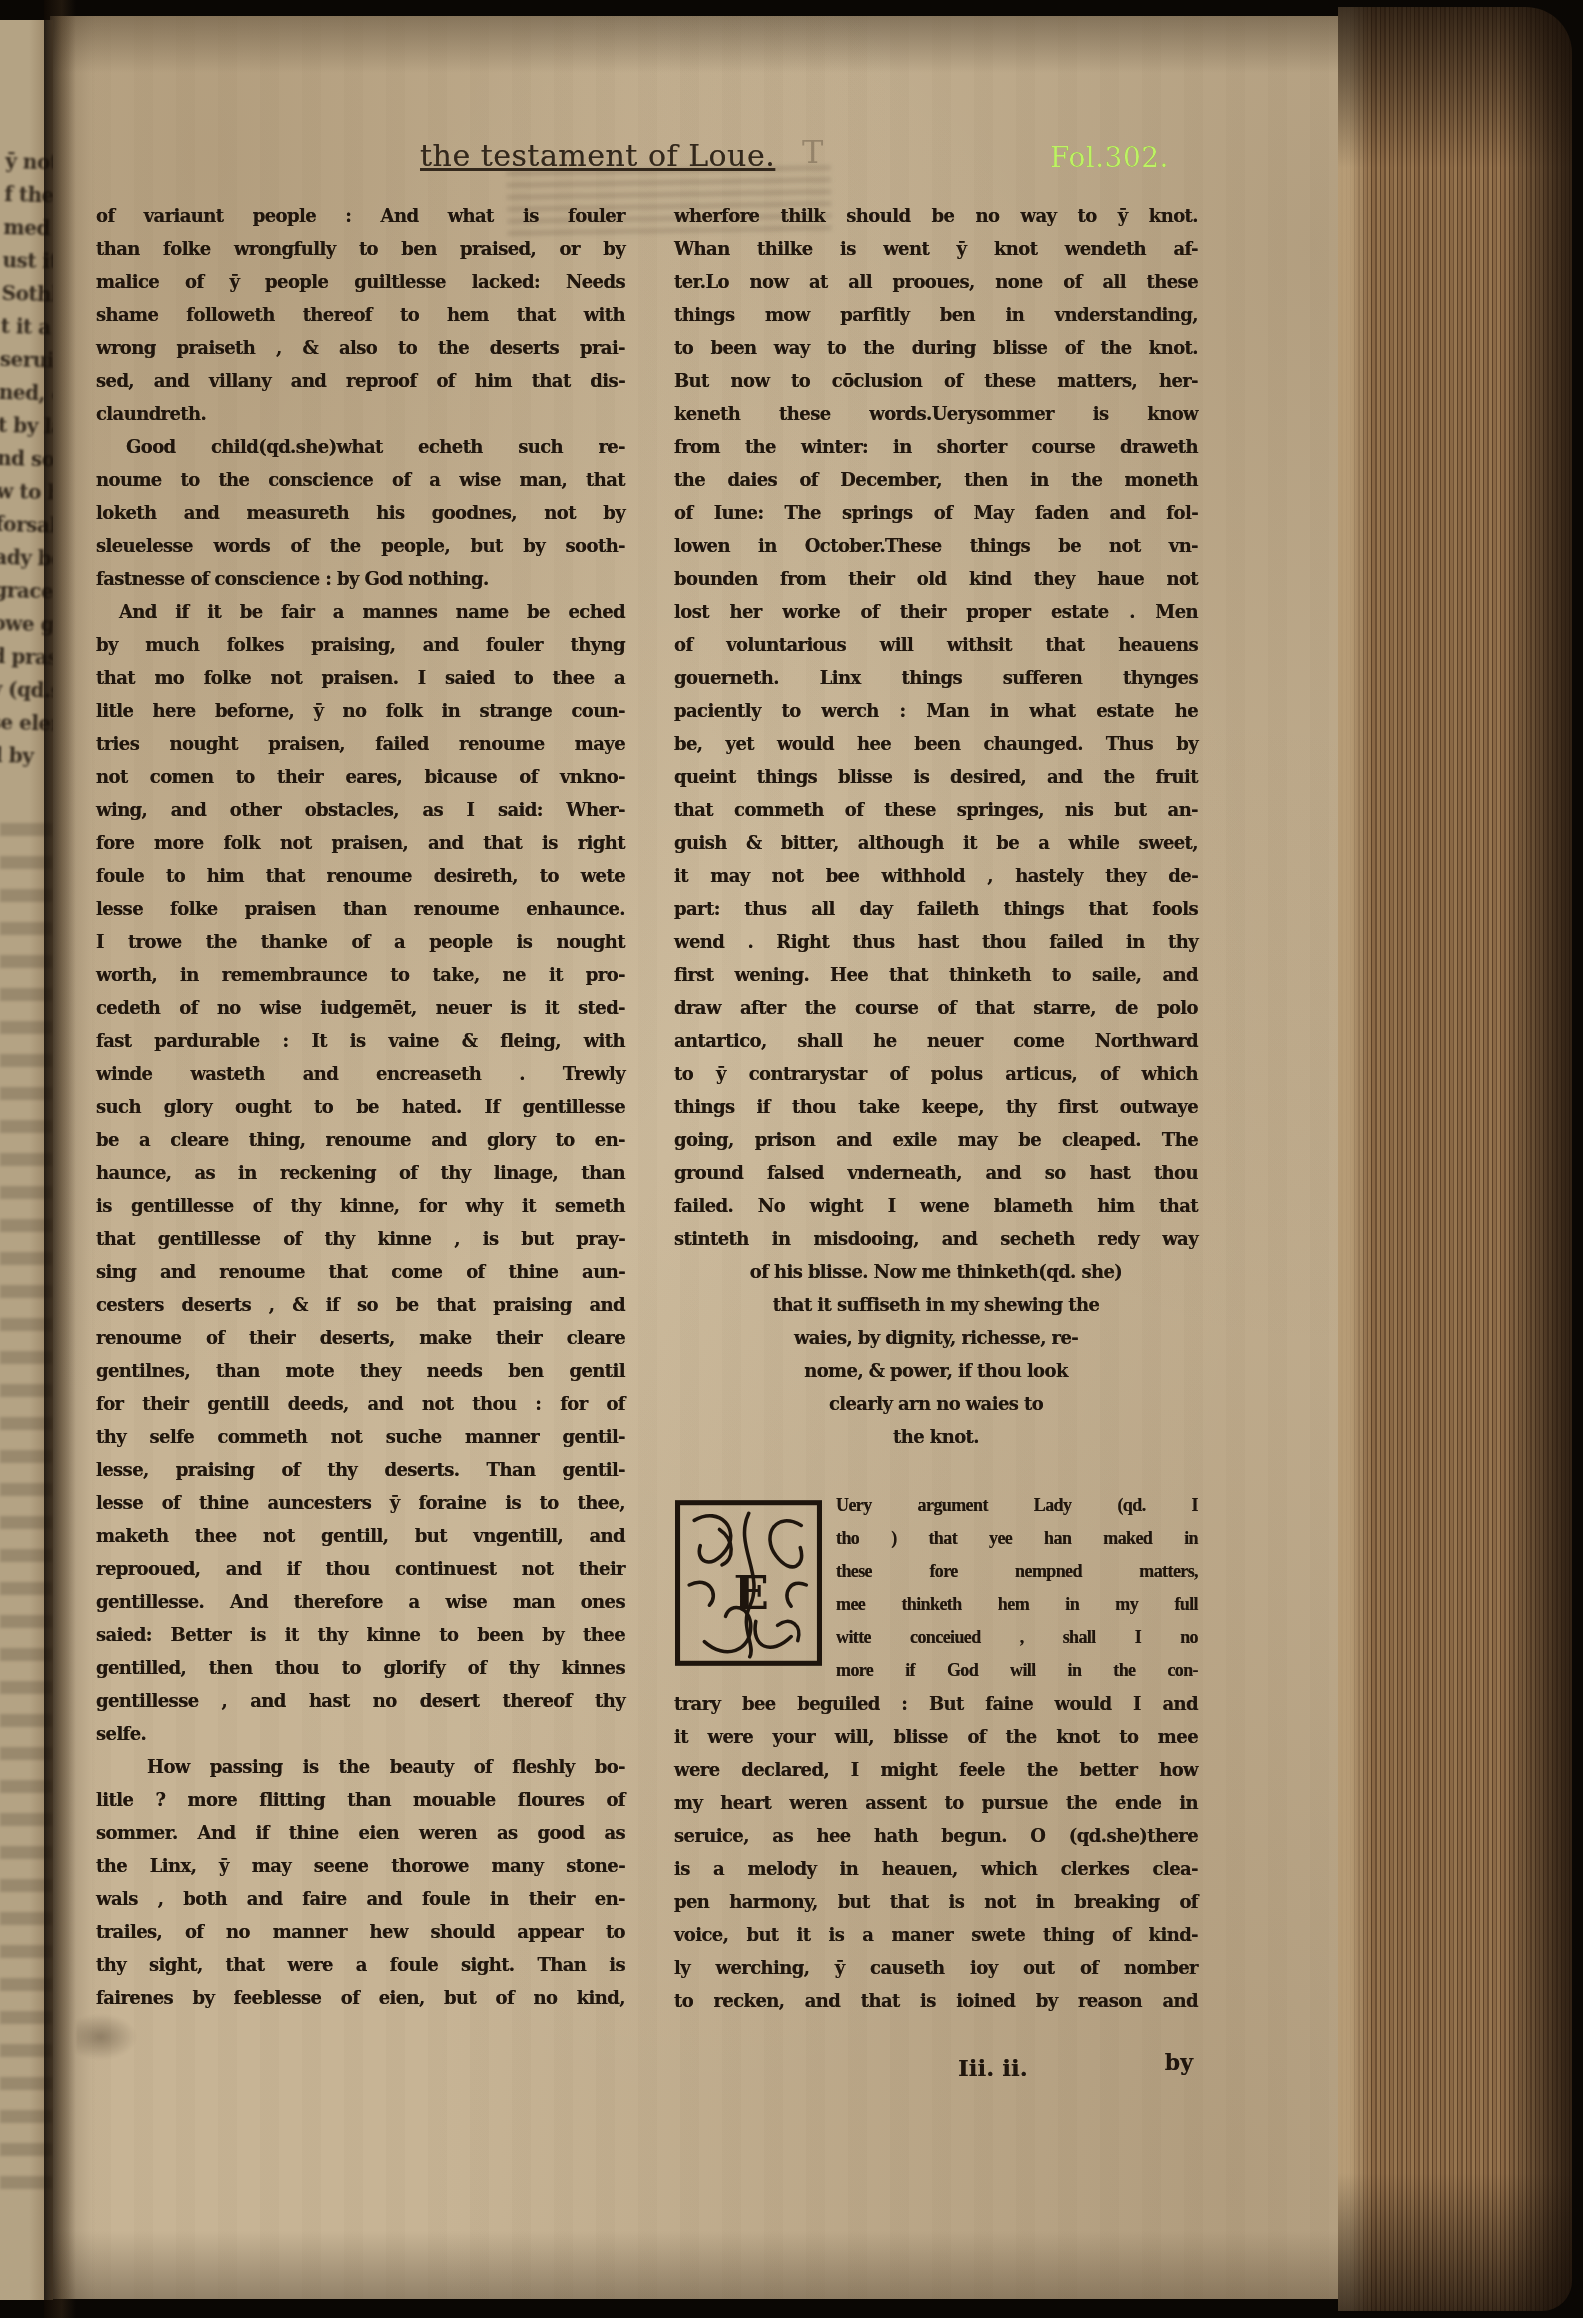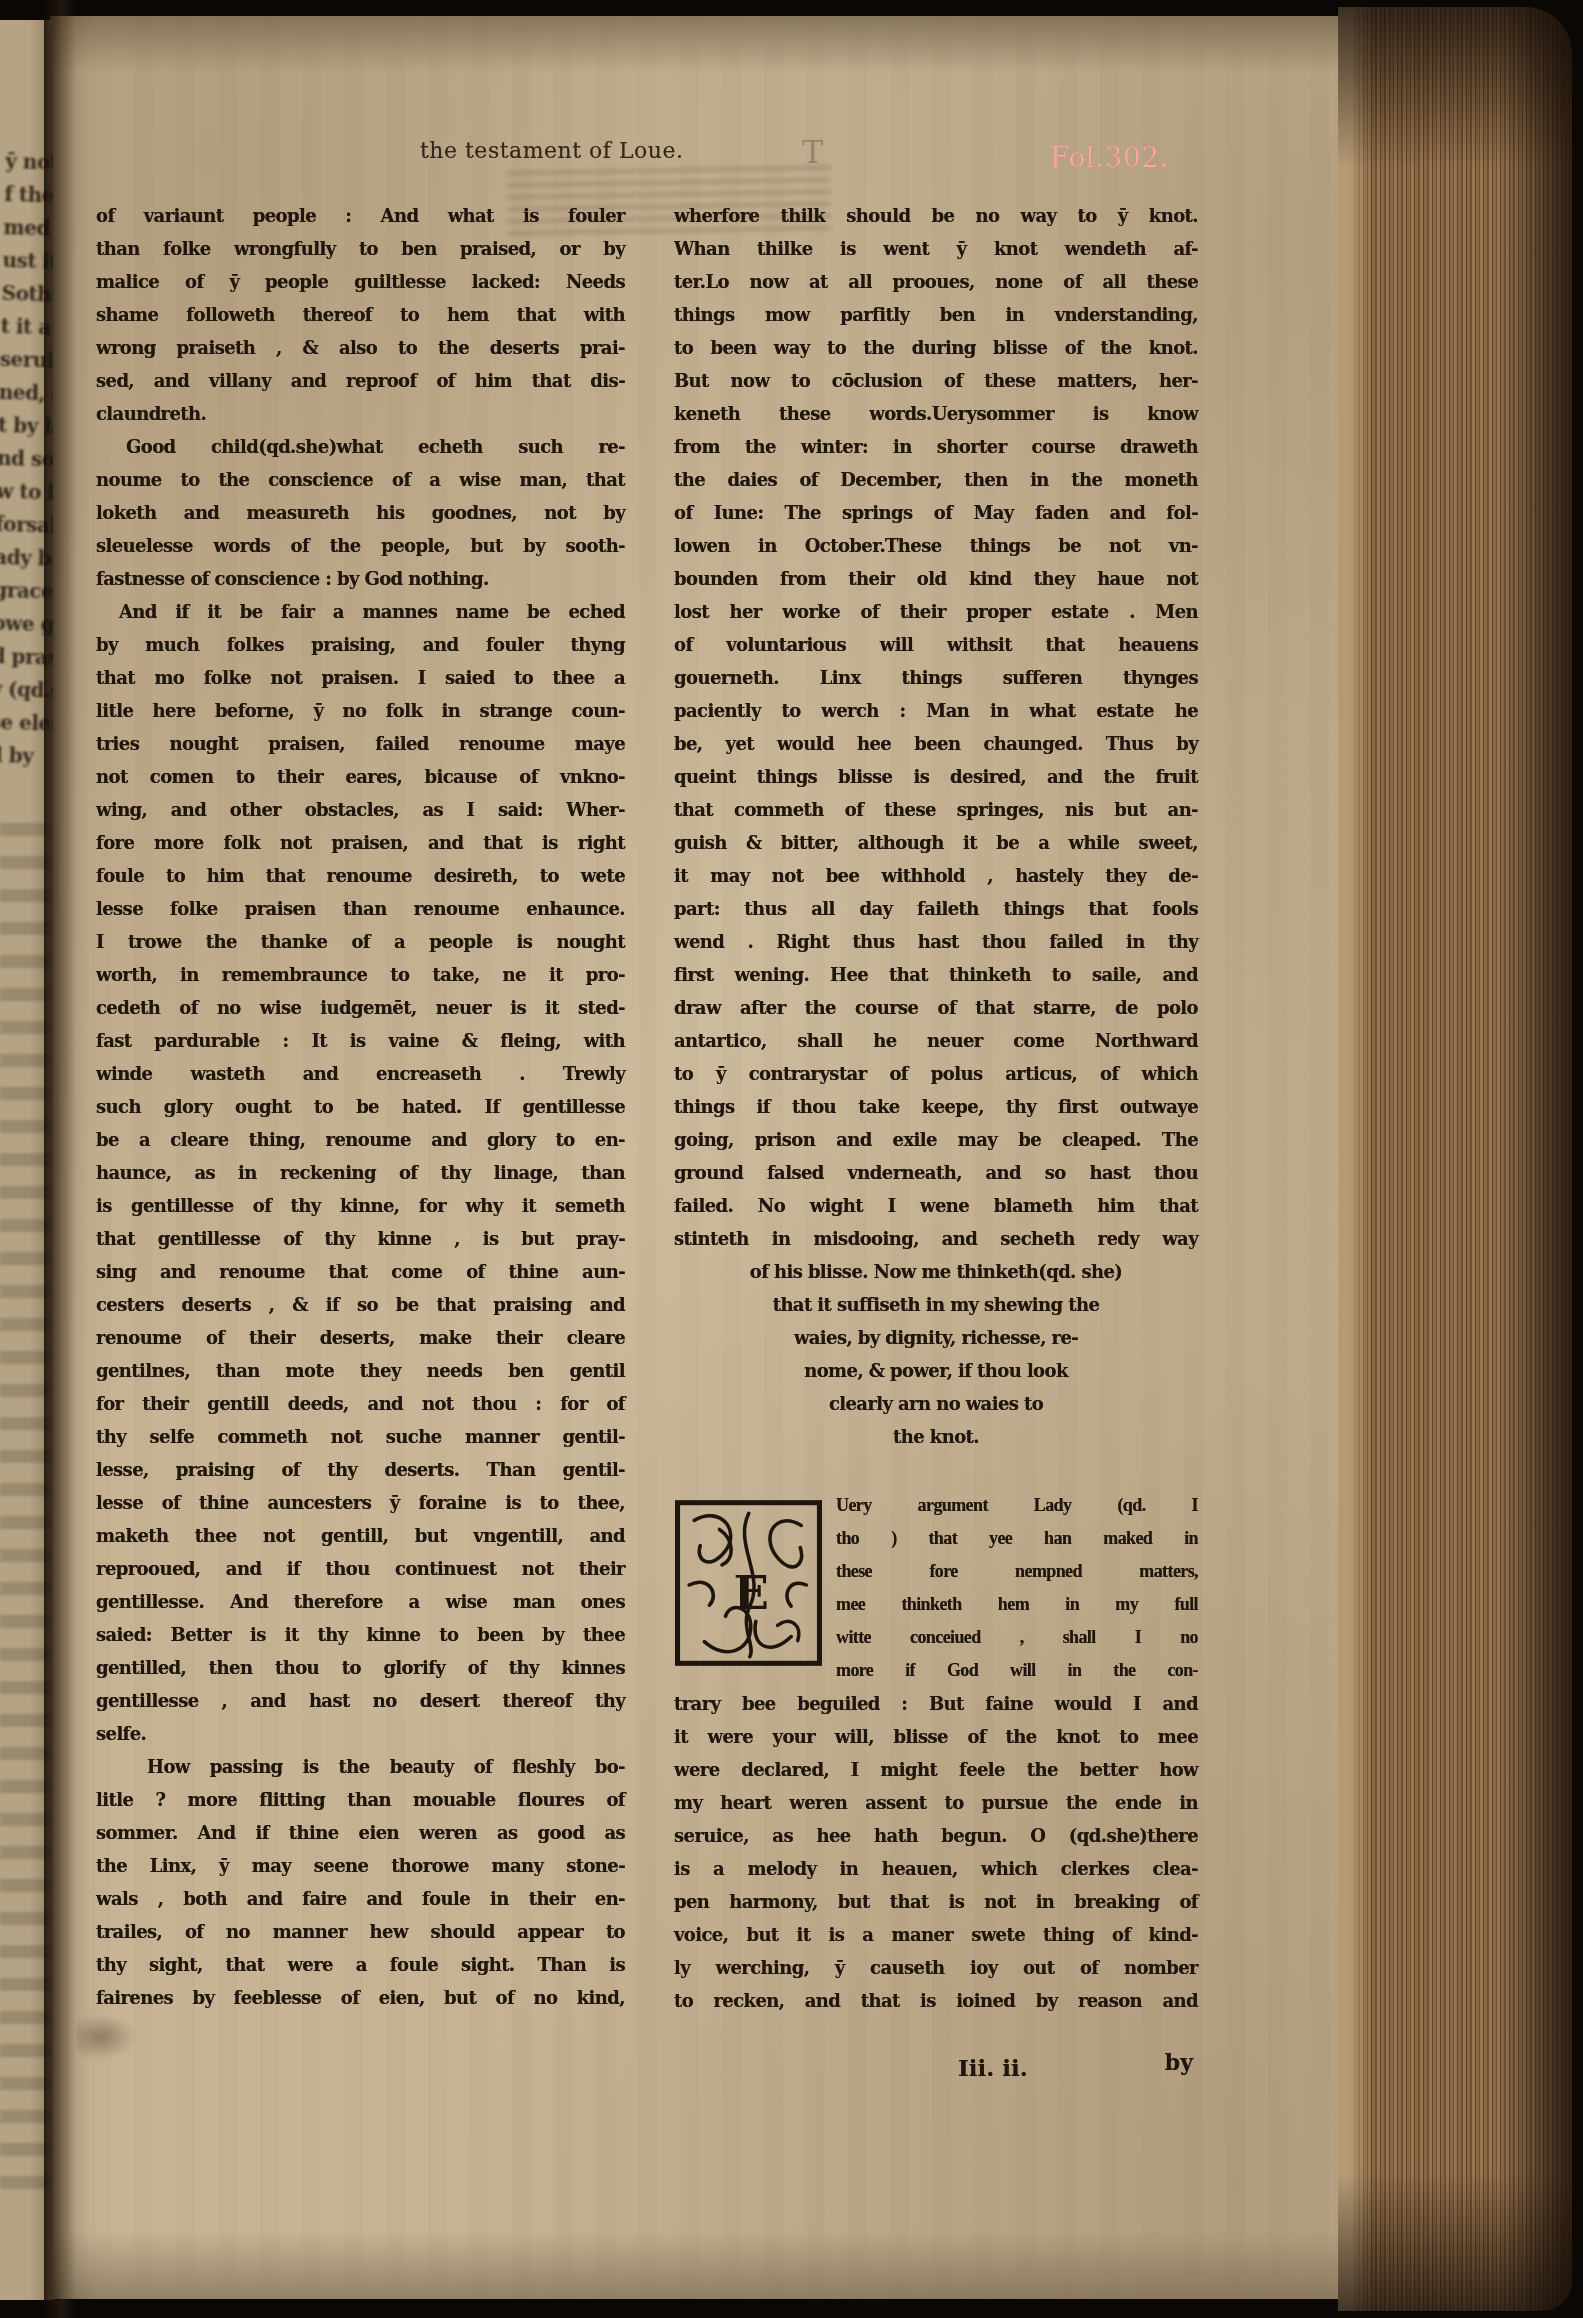--- a/index.html
+++ b/index.html
@@ -51,25 +51,25 @@
     height:33px;line-height:33px;font-weight:bold;font-size:20px;color:#241a10;
     white-space:nowrap;letter-spacing:-0.5px;
   }
   .facing-ghost-lines{
     position:absolute;left:0;top:801px;width:53px;height:1368px;
     background:repeating-linear-gradient(0deg, rgba(40,28,16,.38) 0 13px, rgba(0,0,0,0) 13px 33px);
     filter:blur(1.5px);opacity:.5;
   }
   
   .running-title{
-    position:absolute;left:420px;top:138px;font-size:22px;color:#33281c;
-    letter-spacing:0.5px;text-shadow:0 0 0.5px rgba(40,30,18,.5);white-space:nowrap;
+    position:absolute;left:420px;top:138px;font-size:30px;color:#33281c;
+    letter-spacing:0.5px;text-shadow:0 0 0.5px rgba(40,30,18,.5);white-space:nowrap;text-decoration:underline;
   }
   .folio{
-    position:absolute;left:1050px;top:141px;font-size:28px;color:#fca5a5;
+    position:absolute;left:1050px;top:141px;font-size:28px;color:#bef264;
     letter-spacing:0.5px;text-shadow:0 0 0.5px rgba(40,30,18,.5);white-space:nowrap;
   }
   .ghost-t{
     position:absolute;left:802px;top:133px;font-size:32px;color:#3a2e20;opacity:.30;
     filter:blur(0.5px);
   }
   .ghost-offset{
     position:absolute;left:507px;top:167px;width:324px;height:66px;
     background:repeating-linear-gradient(0deg, rgba(60,45,30,.16) 0 4.6px, rgba(0,0,0,0) 4.6px 12px);
     filter:blur(2px);transform:rotate(-1deg);

